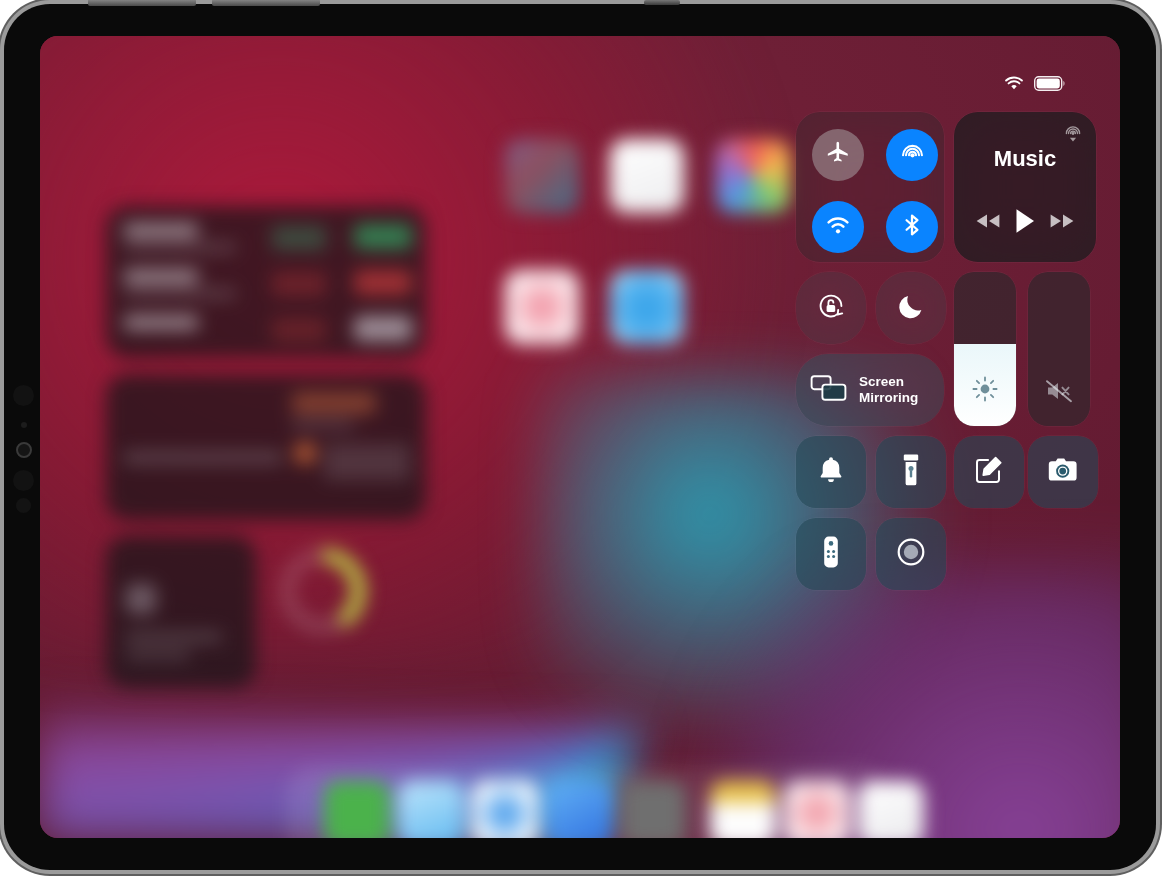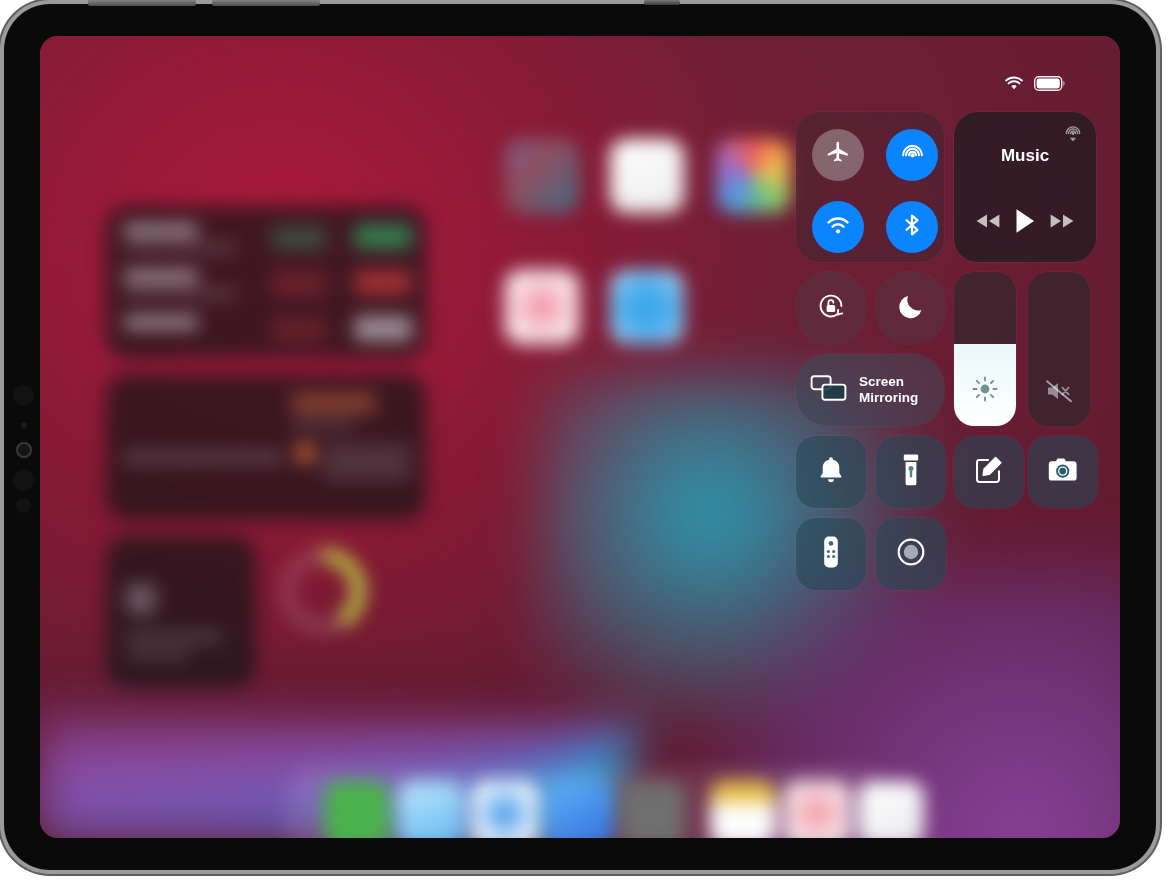--- a/index.html
+++ b/index.html
@@ -140,21 +140,21 @@
   #btn-airplane{ left:16px; top:17px; background:rgba(160,148,152,.60); }
   #btn-airdrop{ left:90px; top:17px; background:#0a84ff; }
   #btn-wifi{ left:16px; top:89px; background:#0a84ff; }
   #btn-bluetooth{ left:90px; top:89px; background:#0a84ff; }
 
   
   #tile-music{ left:158px; top:0; width:142px; height:150px; border-radius:24px;
      background:rgba(30,30,32,.78); display:block; }
   #music-airplay{ position:absolute; right:12px; top:10px; opacity:.55; }
   #music-title{ position:absolute; left:0; right:0; top:34px; text-align:center;
-     color:#fff; font-size:17px; font-weight:700; }
+     color:#fff; font-size:22px; font-weight:700; }
   #music-controls{ position:absolute; left:0; right:0; top:96px;
      display:flex; align-items:center; justify-content:space-around; padding:0 14px; }
   .music-btn{ display:flex; align-items:center; justify-content:center; }
 
   
   #tile-rotation-lock{ left:0; top:160px; width:70px; height:72px; }
   #tile-do-not-disturb{ left:80px; top:160px; width:70px; height:72px; }
 
   
   #tile-screen-mirroring{ left:0; top:242px; width:148px; height:72px;

